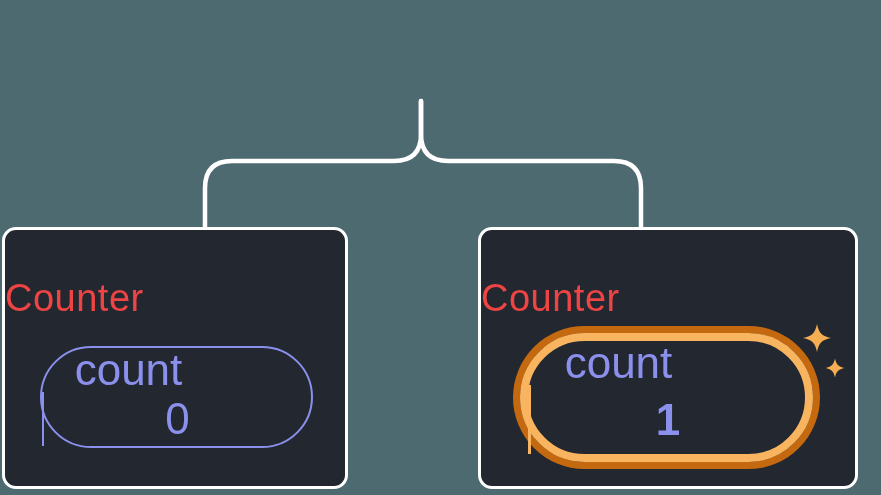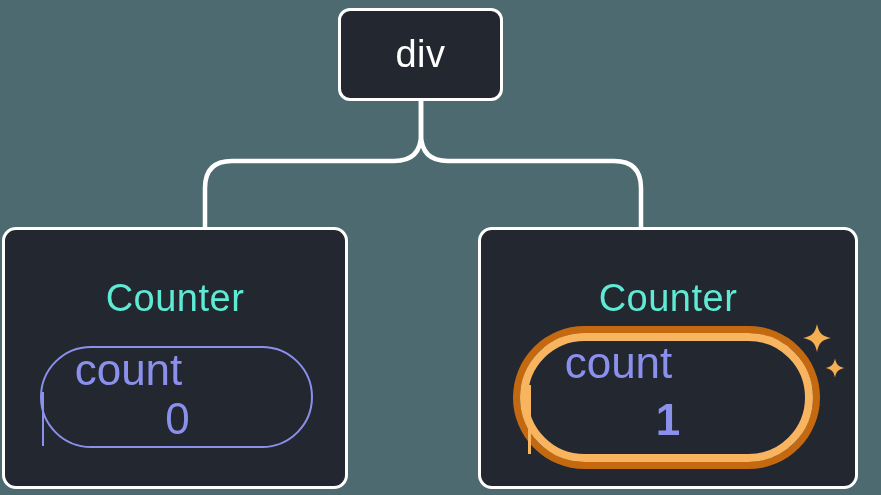--- a/index.html
+++ b/index.html
@@ -45,24 +45,23 @@
     top: 227px;
     height: 262px;
     border-radius: 14px;
   }
   .component-node.left  { left: 2px;   width: 346px; }
   .component-node.right { left: 478px; width: 380px; }
 
   .component-title {
     position: absolute;
     top: 47px; left: 0; right: 0;
-    text-align: center;
     font-size: 38px;
     font-weight: 500;
-    color: #5eead4;
+    color: #ef4444;
     letter-spacing: 0.5px;
   }
 
   
   .pill {
     position: absolute;
     display: flex;
     align-items: stretch;
     border-radius: 999px;
     color: var(--state-purple);
@@ -103,23 +102,20 @@
     stroke-width: 4.5;
     stroke-linecap: round;
   }
   .sparkle-path { fill: var(--sparkle, #F5AE52); }
 </style>
 </head>
 <body>
 
 <div class="canvas">
 
-  <div class="node root-node">
-    <span>div</span>
-  </div>
 
   <div class="node component-node left">
     <div class="component-title">Counter</div>
     <div class="pill plain">
       <div class="seg key">count</div>
       <div class="seg value">0</div>
     </div>
   </div>
 
   <div class="node component-node right">

